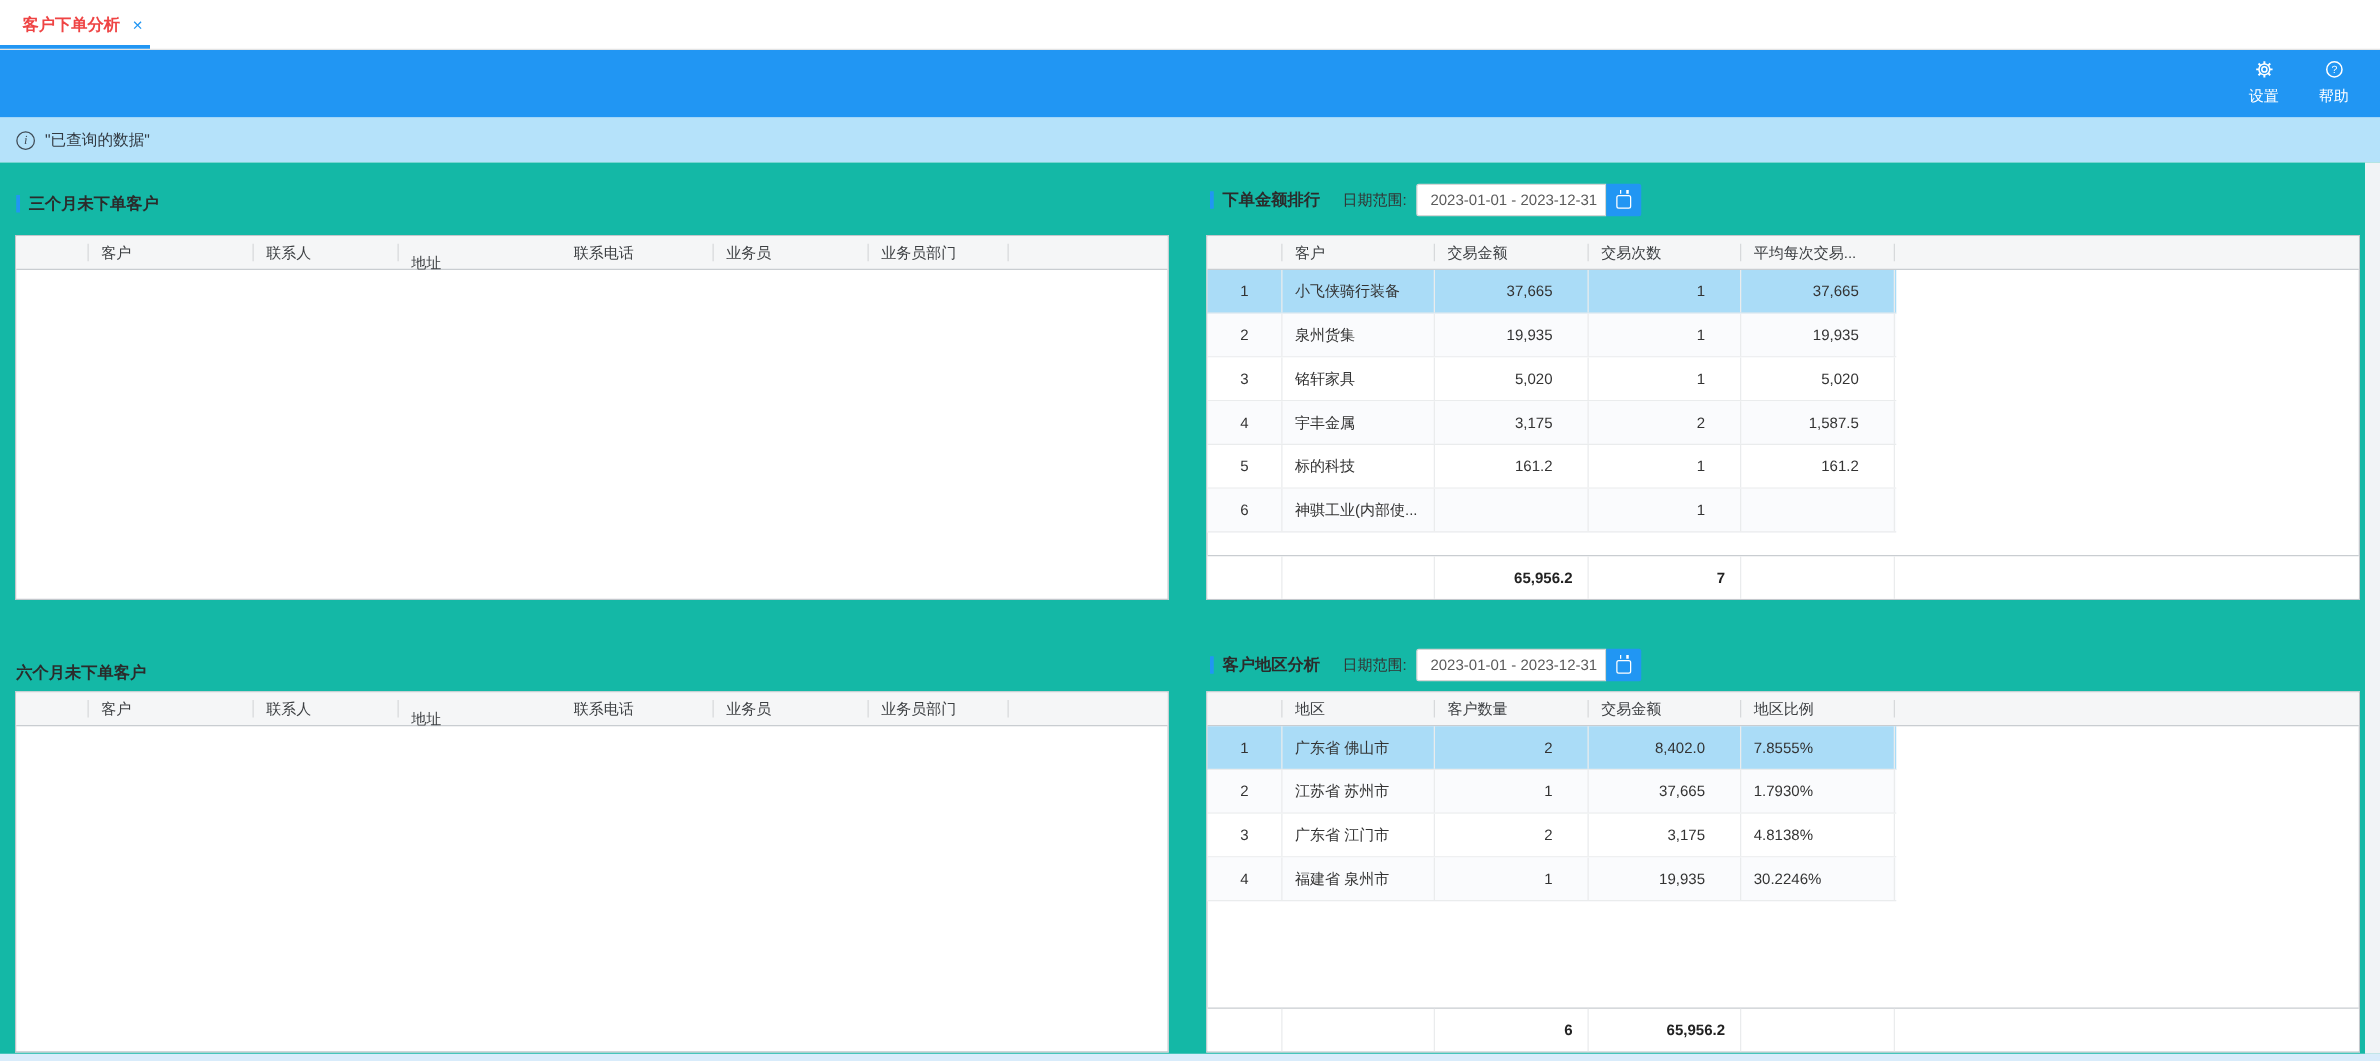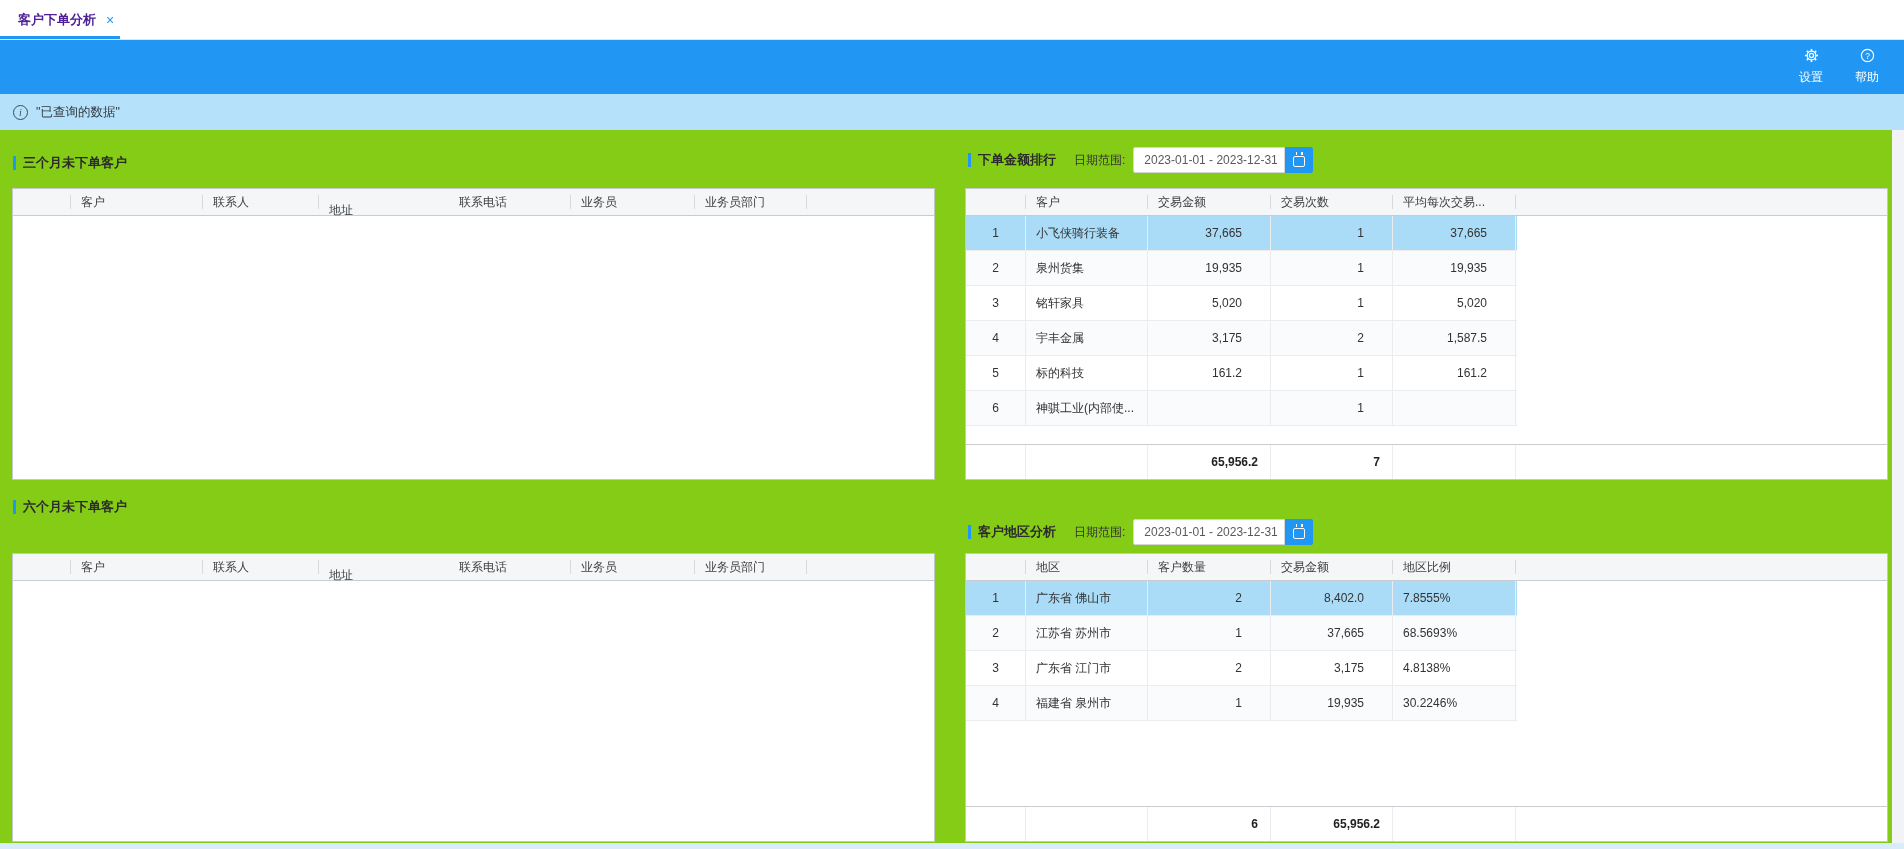--- a/index.html
+++ b/index.html
@@ -5,21 +5,21 @@
   * { margin:0; padding:0; box-sizing:border-box; }
   html,body { width:1904px; height:849px; overflow:hidden; background:#fff;
               font-family:"Liberation Sans","DejaVu Sans",sans-serif; }
   body { position:relative; font-size:12px; color:#333; }
 
   
   .tabbar { position:absolute; left:0; top:0; width:1904px; height:40px;
             background:#fff; border-bottom:1px solid #e4e4e4; }
   .tab { position:absolute; left:0; top:0; height:40px; padding:0 14px 0 18px;
          display:flex; align-items:center; gap:10px; cursor:pointer; }
-  .tab-title { color:#4c1d95; font-size:13px; font-weight:700; }
+  .tab-title { color:#ef4444; font-size:13px; font-weight:700; }
   .tab-close { color:#2196f3; font-size:14px; font-weight:400; line-height:1; }
   .tab-underline { position:absolute; left:0; bottom:0; width:120px; height:3px; background:#2196f3; }
 
   
   .toolbar { position:absolute; left:0; top:40px; width:1904px; height:54px;
              background:#2196f3; display:flex; align-items:center; color:#fff; }
   .tool-left { display:flex; align-items:center; margin-left:8px; }
   .tool-right { display:flex; align-items:center; margin-left:auto; margin-right:14px; gap:10px; }
   .tool-btn { width:46px; height:54px; display:flex; flex-direction:column; align-items:center;
               justify-content:center; gap:3px; cursor:pointer; }
@@ -29,21 +29,21 @@
   
   .noticebar { position:absolute; left:0; top:94px; width:1904px; height:36px;
                background:#b5e2fa; display:flex; align-items:center; padding-left:13px; gap:8px; }
   .info-icon { width:15px; height:15px; border:1px solid #3f4a54; border-radius:50%;
                display:flex; align-items:center; justify-content:center;
                font-family:"Liberation Serif","DejaVu Serif",serif;
                font-style:italic; font-size:10px; color:#3f4a54; flex:0 0 auto; }
   .notice-text { color:#323a42; font-size:12.5px; }
 
   
-  .content { position:absolute; left:0; top:130px; width:1904px; height:719px; background:#84cc16; }
+  .content { position:absolute; left:0; top:130px; width:1904px; height:719px; background:#14b8a6; }
 
   .panel-title { position:absolute; display:flex; align-items:center; gap:7px; height:18px; }
   .accent { width:3px; height:14px; background:#2196f3; }
   .ptitle { font-size:13px; font-weight:700; color:#2b2b2b; }
 
   .panel-head-row { position:absolute; display:flex; align-items:center; height:28px; }
   .date-label { font-size:12px; color:#333; margin:0 8px 0 18px; }
   .date-input { width:152px; height:26px; border:1px solid #d6d6d6; border-radius:2px 0 0 2px;
                 background:#fff; color:#5a5a5a; font-size:12px; display:flex; align-items:center;
                 padding-left:10px; cursor:text; }
@@ -94,21 +94,21 @@
   .l-4 { width:122px; flex:0 0 auto; }
   .l-5 { width:124px; flex:0 0 auto; }
   .l-6 { width:112px; flex:0 0 auto; }
   .l-fill { flex:1; }
 
   
   #tl-title { left:13px;  top:24px; }
   #tl-table { left:12px;  top:58px;  width:923px; height:292px; }
   #tr-head  { left:968px; top:16px; }
   #tr-table { left:965px; top:58px;  width:923px; height:292px; }
-  #bl-title { left:13px;  top:368px; }
+  #bl-title { left:13px;  top:392px;flex-direction:column; }
   #bl-table { left:12px;  top:423px; width:923px; height:289px; }
   #br-head  { left:968px; top:388px; }
   #br-table { left:965px; top:423px; width:923px; height:289px; }
 
   
   .vscroll { position:absolute; right:0; top:130px; width:12px; height:713px; background:#f1f3f6; }
   .hscroll { position:absolute; left:0; bottom:0; width:1904px; height:6px; background:#d9ecfb; }
 </style>
 </head>
 <body>
@@ -293,21 +293,21 @@
         <div class="td c-a">广东省 佛山市</div>
         <div class="td c-b num">2</div>
         <div class="td c-c num">8,402.0</div>
         <div class="td c-d">7.8555%</div>
       </div>
       <div class="trow alt">
         <div class="td c-seq ctr">2</div>
         <div class="td c-a">江苏省 苏州市</div>
         <div class="td c-b num">1</div>
         <div class="td c-c num">37,665</div>
-        <div class="td c-d">68.5693%</div>
+        <div class="td c-d">1.7930%</div>
       </div>
       <div class="trow">
         <div class="td c-seq ctr">3</div>
         <div class="td c-a">广东省 江门市</div>
         <div class="td c-b num">2</div>
         <div class="td c-c num">3,175</div>
         <div class="td c-d">4.8138%</div>
       </div>
       <div class="trow alt">
         <div class="td c-seq ctr">4</div>

